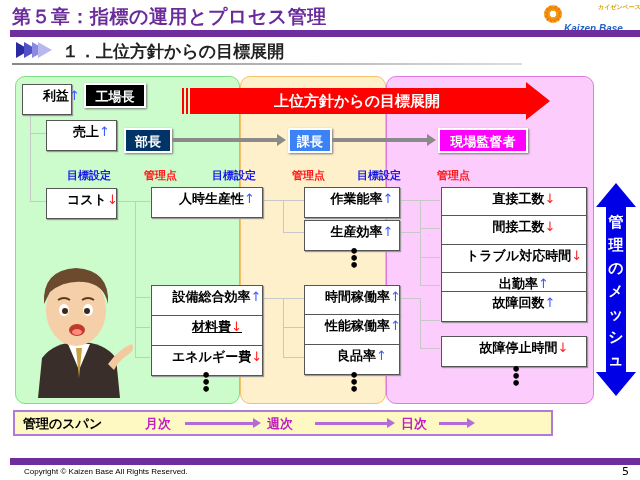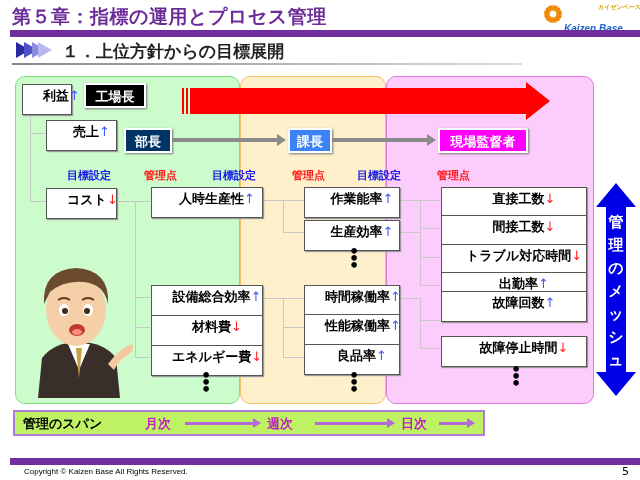--- a/index.html
+++ b/index.html
@@ -47,21 +47,21 @@
   .red-arrow-text { position: absolute; left: 92px; top: 10px; font-size: 15px; font-weight: bold; color: #fff; white-space: nowrap; }
 
   .gray-arrow { position: absolute; height: 4px; background: #8a8a8a; }
   .gray-arrow::after { content: ""; position: absolute; right: -8px; top: -4px; border-left: 9px solid #8a8a8a; border-top: 6px solid transparent; border-bottom: 6px solid transparent; }
 
   
   .mesh { left: 596px; top: 183px; width: 40px; height: 213px; }
   .mesh-text { position: absolute; left: 0; top: 28px; width: 40px; text-align: center; color: #fff; font-size: 15px; font-weight: bold; line-height: 23px; }
 
   
-  .span-bar { left: 13px; top: 410px; width: 472px; height: 26px; border: 2px solid #b07ad8; background: #bef264; }
+  .span-bar { left: 13px; top: 410px; width: 540px; height: 26px; border: 2px solid #b07ad8; background: #fef9c3; }
   .span-title { position: absolute; left: 8px; top: 3px; font-size: 13px; font-weight: bold; color: #000; white-space: nowrap; }
   .span-item { position: absolute; top: 3px; font-size: 13px; font-weight: bold; color: #c020c0; white-space: nowrap; }
   .span-arrow { position: absolute; top: 10px; height: 3px; background: #b46ad8; }
   .span-arrow::after { content: ""; position: absolute; right: -6px; top: -4px; border-left: 8px solid #b46ad8; border-top: 5px solid transparent; border-bottom: 5px solid transparent; }
 
   
   .footer-bar { left: 10px; top: 458px; width: 630px; height: 7px; background: #6f2e9e; }
   .copyright { left: 24px; top: 467px; font-size: 8px; color: #000; white-space: nowrap; font-family: "Liberation Sans", sans-serif; }
   .page-num { left: 622px; top: 465px; font-size: 11px; color: #000; }
 
@@ -91,20 +91,21 @@
 <div class="abs panel panel-green"></div>
 <div class="abs panel panel-orange"></div>
 <div class="abs panel panel-pink"></div>
 
 <div class="abs red-arrow">
   <svg width="368" height="38" viewBox="0 0 368 38">
     <rect x="0" y="6" width="2" height="26" fill="#ff0000"></rect>
     <rect x="4" y="6" width="2" height="26" fill="#ff0000"></rect>
     <polygon points="8,6 344,6 344,0 368,19 344,38 344,32 8,32" fill="#ff0000"></polygon>
   </svg>
+  <div class="red-arrow-text">上位方針からの目標展開</div>
 </div>
 
 <div class="vline" style="left:30px; top:108px; height:94px;"></div>
 <div class="hline" style="left:30px; top:133px; width:16px;"></div>
 <div class="hline" style="left:30px; top:201px; width:16px;"></div>
 
 <div class="hline" style="left:117px; top:201px; width:33px;"></div>
 <div class="vline" style="left:135px; top:201px; height:157px;"></div>
 <div class="hline" style="left:135px; top:297px; width:15px;"></div>
 <div class="hline" style="left:135px; top:327px; width:15px;"></div>
@@ -155,21 +156,21 @@
 <div class="lbl lbl-red" style="left:292px; top:168px;">管理点</div>
 <div class="lbl lbl-blue" style="left:357px; top:168px;">目標設定</div>
 <div class="lbl lbl-red" style="left:437px; top:168px;">管理点</div>
 
 <div class="kbox" style="left:151px; top:187px; width:112px;">
   <span>人時生産性</span><span class="up">↑</span>
 </div>
 <div class="kbox" style="left:151px; top:285px; width:112px;">
   <span>設備総合効率</span><span class="up">↑</span>
 </div>
-<div class="kbox" style="left:151px; top:315px; width:112px;">
+<div class="kbox" style="left:151px; top:315px; width:112px;text-decoration:underline;">
   <span>材料費</span><span class="down">↓</span>
 </div>
 <div class="kbox" style="left:151px; top:345px; width:112px;">
   <span>エネルギー費</span><span class="down">↓</span>
 </div>
 <div class="dots" style="left:201px; top:372px;">•<br>•<br>•</div>
 
 <div class="kbox" style="left:304px; top:187px; width:96px;">
   <span>作業能率</span><span class="up">↑</span>
 </div>

